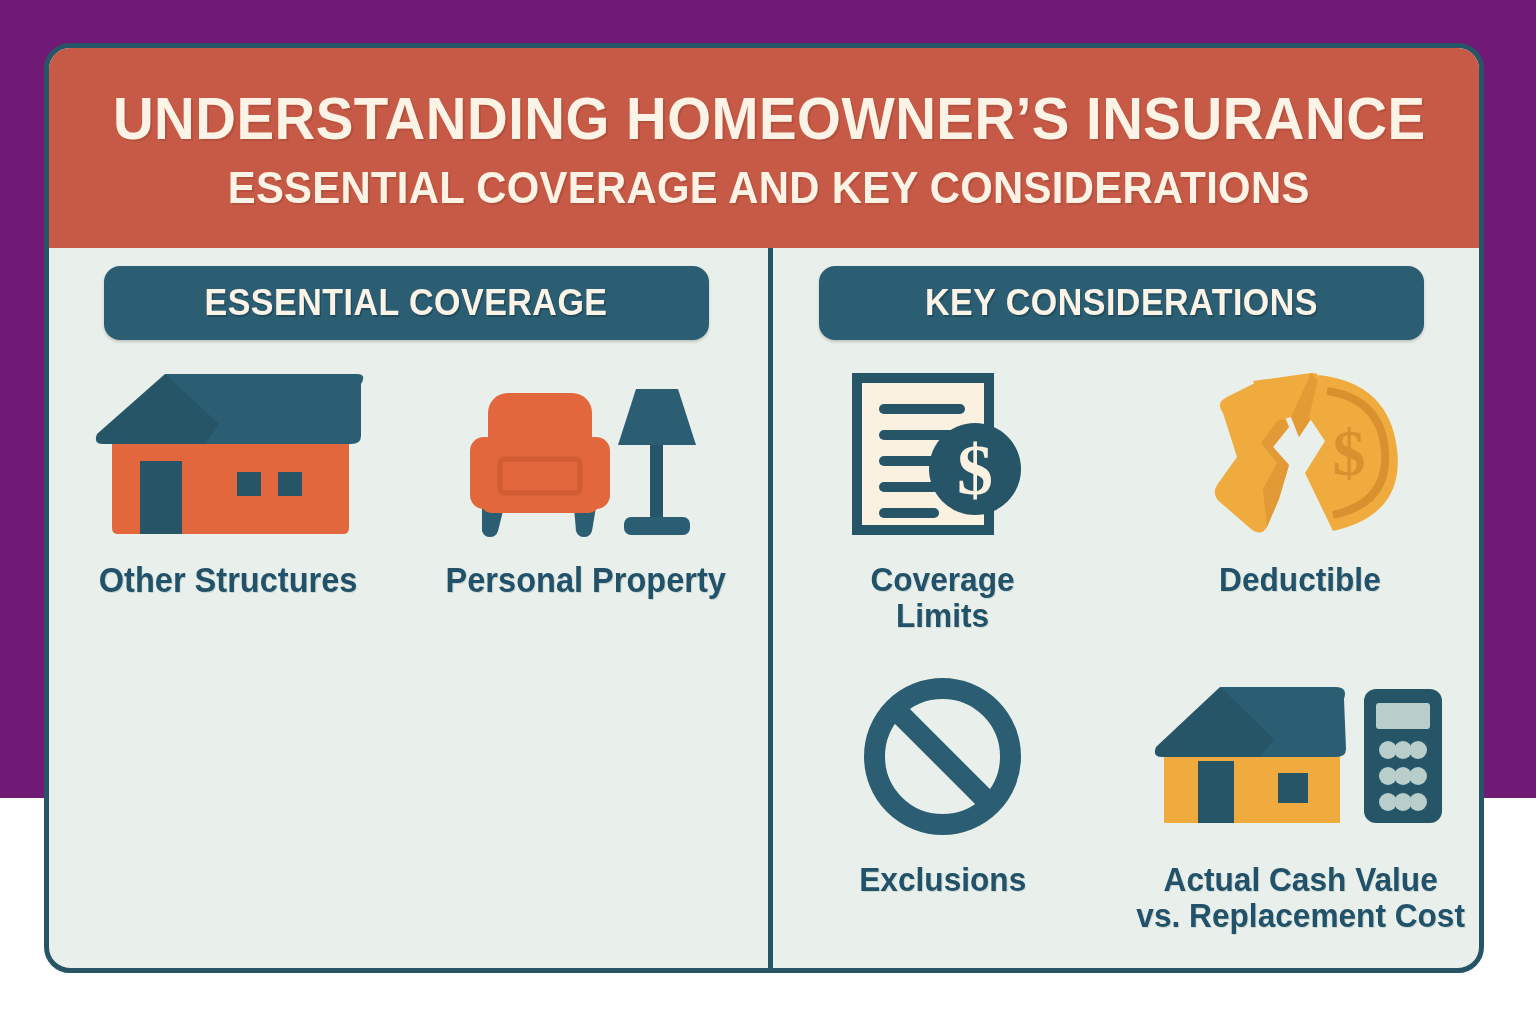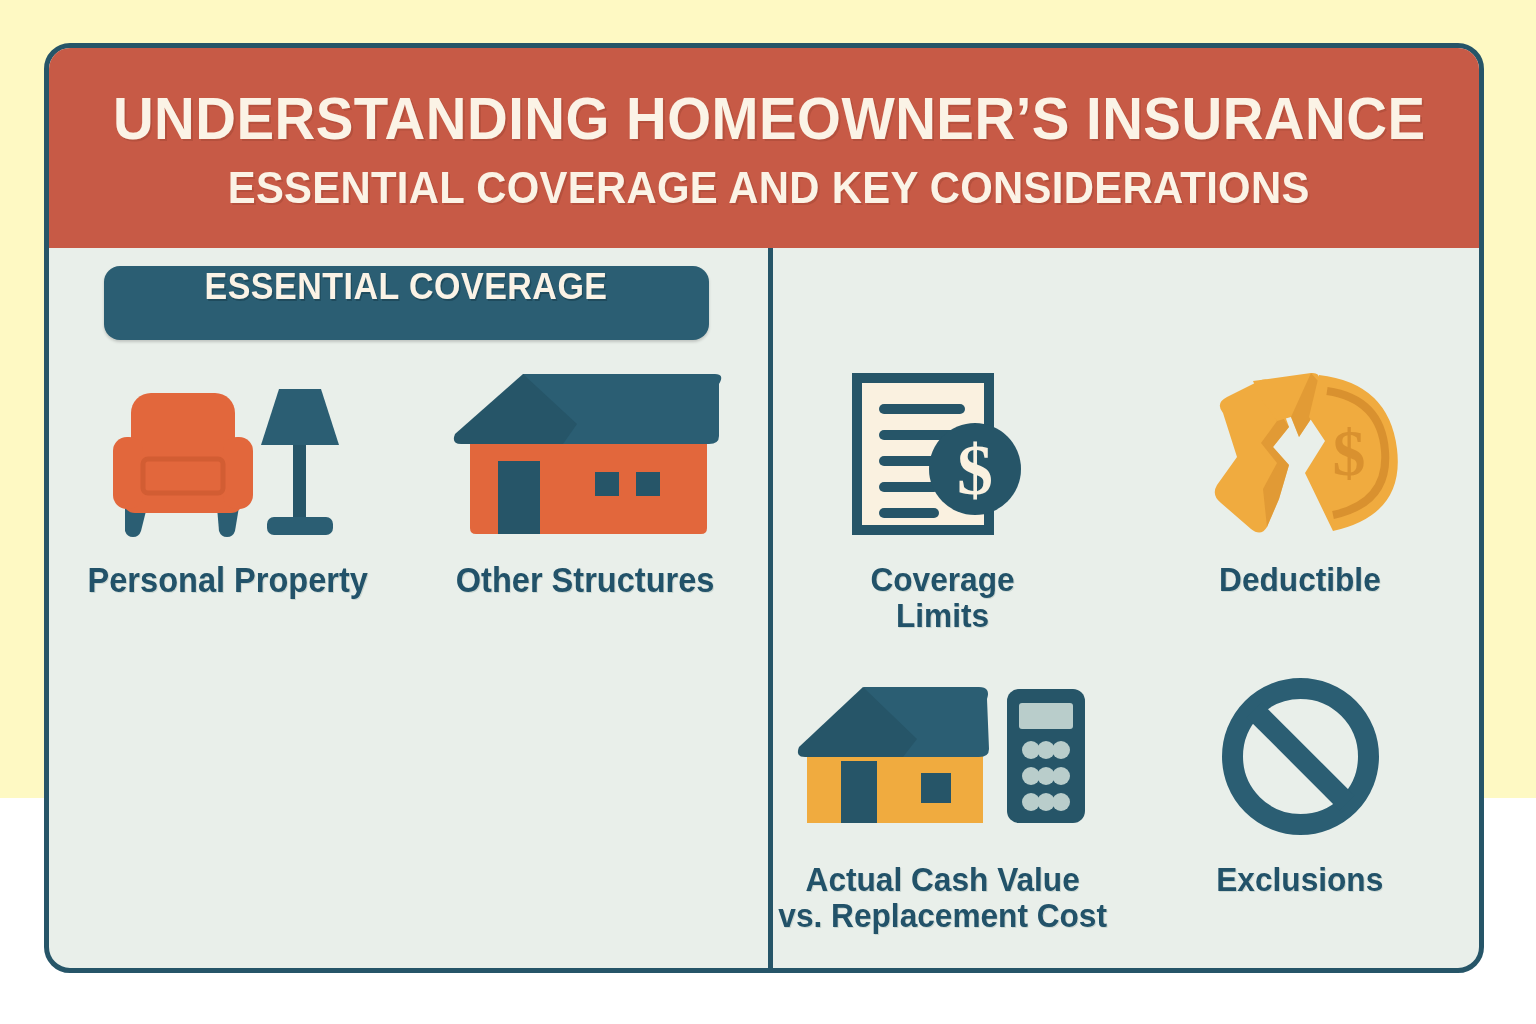--- a/index.html
+++ b/index.html
@@ -4,21 +4,21 @@
 <style>
   html,body{margin:0;padding:0;}
   body{
     width:1536px;height:1024px;
     background:#ffffff;
     font-family:"Liberation Sans", sans-serif;
     overflow:hidden;
   }
   .stage{
     position:relative;width:1536px;height:798px;
-    background:#fef9c3;
+    background:#701a75;
     text-decoration:underline;
   }
   
   .card{
     position:absolute;left:44px;top:43px;
     width:1440px;height:930px;
     box-sizing:border-box;
     border:5px solid #265568;
     border-radius:26px;
     background:#e9efea;
@@ -73,21 +73,21 @@
     position:absolute;left:719px;top:200px;
     width:5px;height:730px;
     background:#265568;
   }
   
   .pill{
     margin:18px auto 0 auto;
     width:605px;height:74px;
     background:#2b5e73;
     border-radius:16px;
-    display:flex;justify-content:center;
+    display:flex;align-items:center;justify-content:center;
     box-shadow:0 2px 3px rgba(0,0,0,0.18);
   }
   .pill-text{
     color:#fbf3e6;
     font-size:37px;font-weight:bold;
     letter-spacing:0.5px;
     transform:scaleX(0.92);
     white-space:nowrap;
     text-shadow:1.5px 1.5px 0 rgba(10,40,52,0.35);
   }
@@ -143,20 +143,42 @@
 
         <div class="pill">
           <span class="pill-text">ESSENTIAL COVERAGE</span>
         </div>
 
         <div class="grid">
 
 
           <div class="item">
             <div class="icon-wrap">
+              <svg width="285" height="185" viewBox="0 0 285 185">
+
+                <path d="M27 66 L27 164 Q27 170 33 170 L258 170 Q264 170 264 164 L264 66 Z" fill="#e2673c"></path>
+
+                <path d="M27 66 L80 18 L133 66 Z" fill="#e2673c"></path>
+
+                <path d="M80 10 L270 10 L270 18 L272 66 Q274 78 262 78 L118 78 Z" fill="#2b5e73"></path>
+                <path d="M80 10 L272 10 Q282 10 276 20 L276 72 Q276 80 266 80 L120 80 L80 24 Z" fill="#2b5e73"></path>
+
+                <path d="M80 10 L134 60 L120 80 L18 80 Q8 80 12 70 Z" fill="#265568"></path>
+
+                <rect x="55" y="97" width="42" height="73" fill="#265568"></rect>
+
+                <rect x="152" y="108" width="24" height="24" fill="#265568"></rect>
+                <rect x="193" y="108" width="24" height="24" fill="#265568"></rect>
+              </svg>
+            </div>
+            <div class="item-label">Other Structures</div>
+          </div>
+
+          <div class="item">
+            <div class="icon-wrap">
               <svg width="250" height="180" viewBox="0 0 250 180">
 
                 <path d="M22 140 L44 140 L38 164 Q36 170 30 170 Q24 170 22 164 Z" fill="#2b5e73"></path>
                 <path d="M114 140 L136 140 L132 164 Q130 170 124 170 Q118 170 116 164 Z" fill="#2b5e73"></path>
 
                 <rect x="28" y="26" width="104" height="86" rx="20" fill="#e2673c"></rect>
 
                 <rect x="20" y="84" width="120" height="62" rx="12" fill="#e2673c"></rect>
 
                 <rect x="10" y="70" width="30" height="72" rx="14" fill="#e2673c"></rect>
@@ -167,48 +189,29 @@
                 <path d="M176 22 L218 22 L236 78 L158 78 Z" fill="#2b5e73"></path>
 
                 <rect x="190" y="78" width="13" height="74" fill="#265568"></rect>
 
                 <rect x="164" y="150" width="66" height="18" rx="7" fill="#2b5e73"></rect>
               </svg>
             </div>
             <div class="item-label">Personal Property</div>
           </div>
 
-          <div class="item">
-            <div class="icon-wrap">
-              <svg width="285" height="185" viewBox="0 0 285 185">
-
-                <path d="M27 66 L27 164 Q27 170 33 170 L258 170 Q264 170 264 164 L264 66 Z" fill="#e2673c"></path>
-
-                <path d="M27 66 L80 18 L133 66 Z" fill="#e2673c"></path>
-
-                <path d="M80 10 L270 10 L270 18 L272 66 Q274 78 262 78 L118 78 Z" fill="#2b5e73"></path>
-                <path d="M80 10 L272 10 Q282 10 276 20 L276 72 Q276 80 266 80 L120 80 L80 24 Z" fill="#2b5e73"></path>
-
-                <path d="M80 10 L134 60 L120 80 L18 80 Q8 80 12 70 Z" fill="#265568"></path>
-
-                <rect x="55" y="97" width="42" height="73" fill="#265568"></rect>
-
-                <rect x="152" y="108" width="24" height="24" fill="#265568"></rect>
-                <rect x="193" y="108" width="24" height="24" fill="#265568"></rect>
-              </svg>
-            </div>
-            <div class="item-label">Other Structures</div>
-          </div>
-
 
         </div>
       </div>
 
       <div class="col right">
 
+        <div class="pill">
+          <span class="pill-text">KEY CONSIDERATIONS</span>
+        </div>
 
         <div class="grid">
 
           <div class="item two-line">
             <div class="icon-wrap">
               <svg width="200" height="170" viewBox="0 0 200 170">
 
                 <rect x="14" y="6" width="132" height="152" fill="#faf1e0" stroke="#265568" stroke-width="10"></rect>
                 <rect x="36" y="32" width="86" height="10" rx="5" fill="#265568"></rect>
                 <rect x="36" y="58" width="86" height="10" rx="5" fill="#265568"></rect>
@@ -234,20 +237,30 @@
 
                 <path d="M60 12 L118 4 Q128 3 126 13 L122 44 L106 68 L98 48 L84 52 L68 30 Z" fill="#f0ab3f"></path>
                 <path d="M118 4 L126 13 L122 44 L106 68 L98 48 Z" fill="#d9912f" opacity="0.6"></path>
 
                 <path d="M126 6 Q196 14 204 80 Q212 146 140 162 L112 104 L132 72 L116 48 Z" fill="#f0ab3f"></path>
                 <path d="M134 22 Q188 30 192 82 Q196 134 140 146" fill="none" stroke="#d9912f" stroke-width="8"></path>
                 <text x="156" y="106" font-family="&quot;Liberation Serif&quot;, serif" font-size="66" font-weight="bold" fill="#d9912f" text-anchor="middle">$</text>
               </svg>
             </div>
             <div class="item-label">Deductible</div>
+          </div>
+
+          <div class="item">
+            <div class="icon-wrap">
+              <svg width="165" height="165" viewBox="0 0 165 165">
+                <circle cx="82.5" cy="82.5" r="68" fill="none" stroke="#2b5e73" stroke-width="21"></circle>
+                <line x1="36" y1="36" x2="129" y2="129" stroke="#2b5e73" stroke-width="21" stroke-linecap="butt"></line>
+              </svg>
+            </div>
+            <div class="item-label">Exclusions</div>
           </div>
 
           <div class="item two-line">
             <div class="icon-wrap">
               <svg width="300" height="160" viewBox="0 0 300 160">
 
                 <path d="M14 68 L14 146 L190 146 L190 68 Z" fill="#f0ab3f"></path>
                 <path d="M14 68 L70 18 L126 68 Z" fill="#f0ab3f"></path>
 
                 <path d="M70 10 L186 10 Q198 10 194 22 L196 72 Q196 80 186 80 L108 80 Z" fill="#2b5e73"></path>
@@ -268,28 +281,18 @@
                 <circle cx="268" cy="99" r="9" fill="#b9cdcb"></circle>
                 <circle cx="238" cy="125" r="9" fill="#b9cdcb"></circle>
                 <circle cx="253" cy="125" r="9" fill="#b9cdcb"></circle>
                 <circle cx="268" cy="125" r="9" fill="#b9cdcb"></circle>
               </svg>
             </div>
             <div class="item-label">Actual Cash Value
 vs. Replacement Cost</div>
           </div>
 
-          <div class="item">
-            <div class="icon-wrap">
-              <svg width="165" height="165" viewBox="0 0 165 165">
-                <circle cx="82.5" cy="82.5" r="68" fill="none" stroke="#2b5e73" stroke-width="21"></circle>
-                <line x1="36" y1="36" x2="129" y2="129" stroke="#2b5e73" stroke-width="21" stroke-linecap="butt"></line>
-              </svg>
-            </div>
-            <div class="item-label">Exclusions</div>
-          </div>
-
         </div>
       </div>
 
     </div>
   </div>
 </div>
 
 </body></html>

